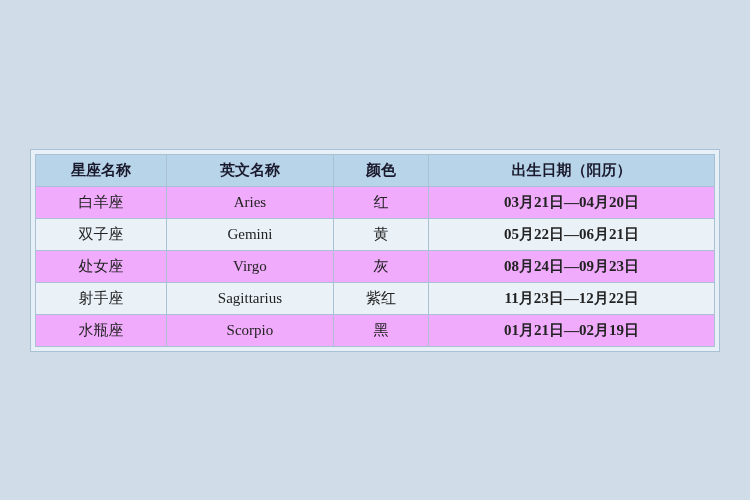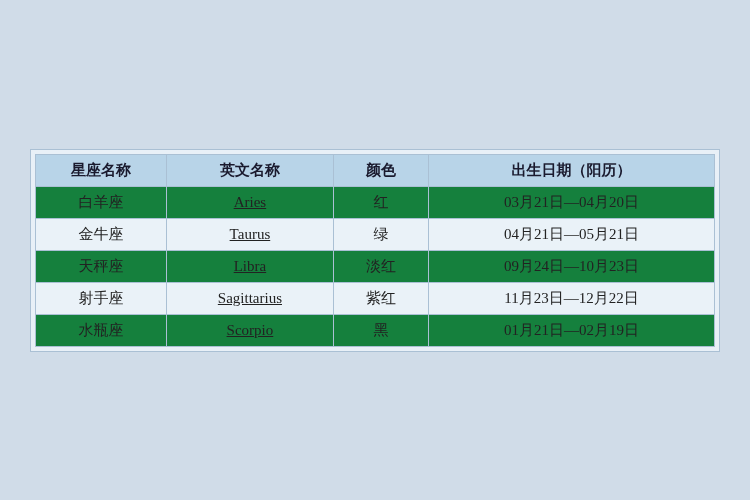--- a/index.html
+++ b/index.html
@@ -38,42 +38,42 @@
     }
 
     thead th {
       background-color: #b8d4e8;
       font-weight: bold;
       color: #1a1a2e;
       font-size: 15px;
     }
 
     tbody tr {
-      background-color: #15803d;
+      background-color: #f0abfc;
     }
 
     tbody tr:nth-child(even) {
       background-color: #eaf2f8;
     }
 
     td:first-child {
       width: 110px;
     }
 
     td:nth-child(2) {
       width: 140px;
-      text-decoration: underline;
     }
 
     td:nth-child(3) {
       width: 80px;
     }
 
     td:nth-child(4) {
       width: 240px;
+      font-weight: bold;
     }
   </style>
 </head>
 <body>
 
 <div class="table-container">
   <table>
     <thead>
       <tr>
         <th>星座名称</th>
@@ -83,30 +83,30 @@
       </tr>
     </thead>
     <tbody id="table-body">
     <tr>
           <td>白羊座</td>
           <td>Aries</td>
           <td>红</td>
           <td>03月21日—04月20日</td>
         </tr>
         <tr>
-          <td>金牛座</td>
-          <td>Taurus</td>
-          <td>绿</td>
-          <td>04月21日—05月21日</td>
+          <td>双子座</td>
+          <td>Gemini</td>
+          <td>黄</td>
+          <td>05月22日—06月21日</td>
         </tr>
         <tr>
-          <td>天秤座</td>
-          <td>Libra</td>
-          <td>淡红</td>
-          <td>09月24日—10月23日</td>
+          <td>处女座</td>
+          <td>Virgo</td>
+          <td>灰</td>
+          <td>08月24日—09月23日</td>
         </tr>
         <tr>
           <td>射手座</td>
           <td>Sagittarius</td>
           <td>紫红</td>
           <td>11月23日—12月22日</td>
         </tr>
         <tr>
           <td>水瓶座</td>
           <td>Scorpio</td>

